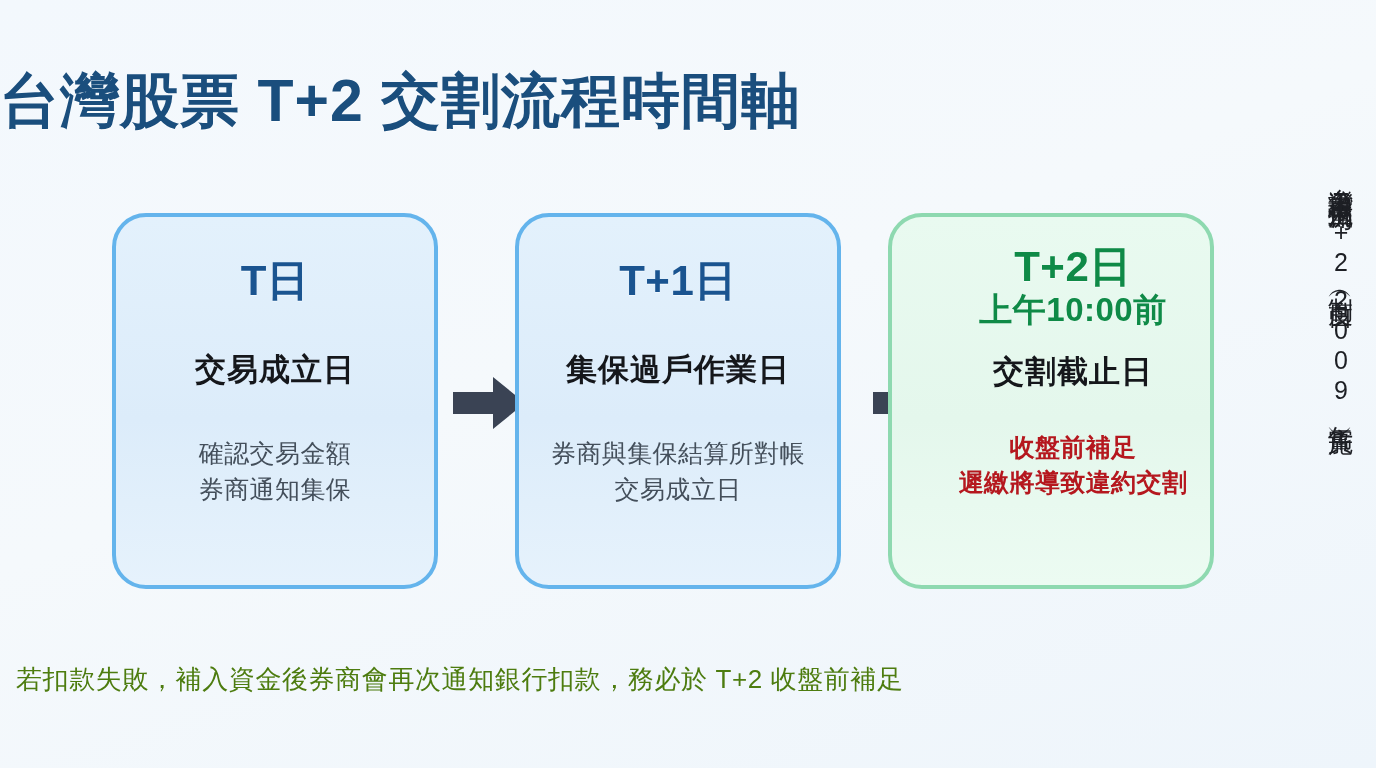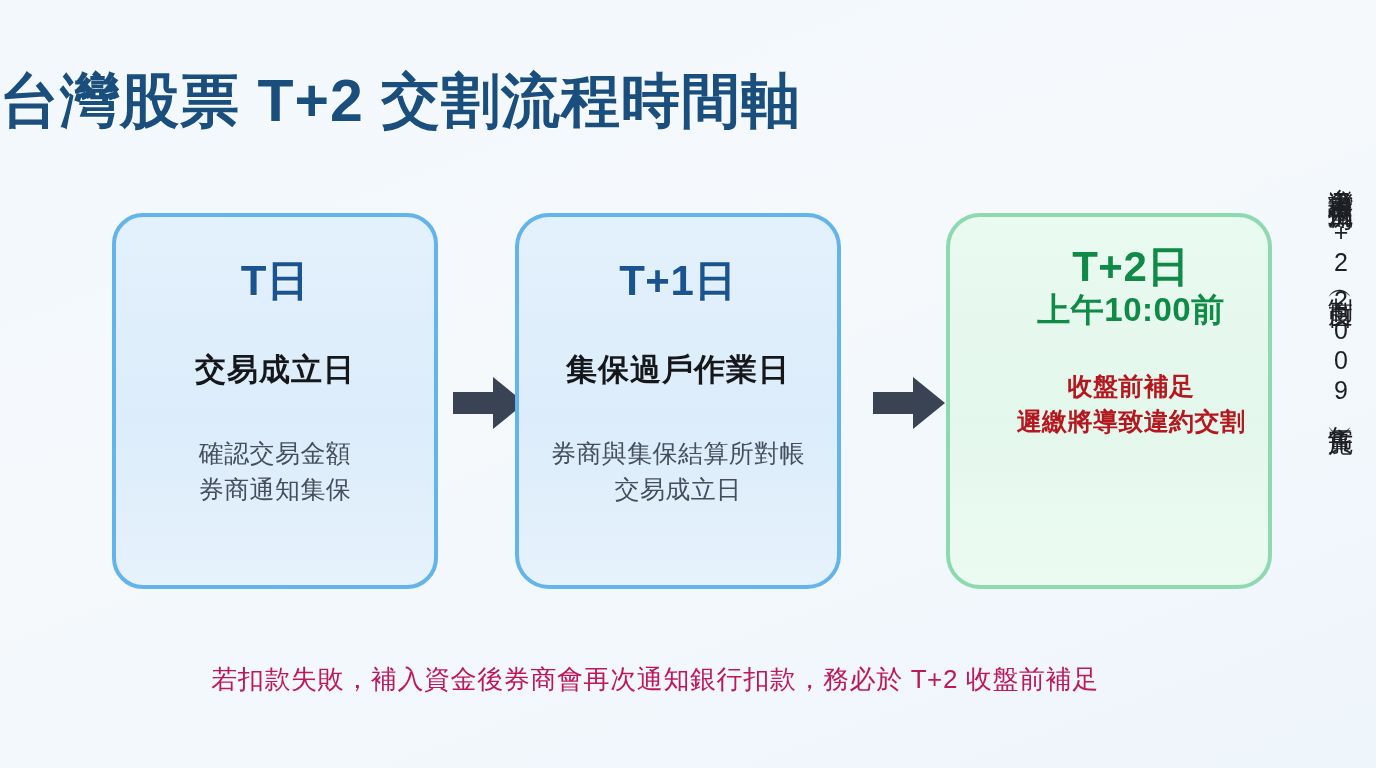--- a/index.html
+++ b/index.html
@@ -46,24 +46,24 @@
     height: 376px;
     box-sizing: border-box;
     border-radius: 34px;
     border: 4px solid #64b4ec;
     background: linear-gradient(180deg, #e3f1fc 0%, #dcecfa 55%, #e6f2fc 100%);
     display: flex;
     flex-direction: column;
     align-items: center;
     padding-top: 42px;
   }
-  .card.card-1 { left: 0px; border-radius: 31px; }
+  .card.card-1 { left: 0px; }
   .card.card-2 { left: 403px; }
   .card.card-3 {
-    left: 834px;
+    left: 776px;
     border-color: #8ed9b0;
     background: linear-gradient(180deg, #e9faf0 0%, #e4f7ec 55%, #ecfbf2 100%);
     padding-top: 28px;
     padding-left: 44px;
   }
 
   .day-label {
     font-size: 42px;
     font-weight: 700;
     color: #1a5490;
@@ -135,26 +135,26 @@
     font-size: 25px;
     line-height: 1.08;
     color: #1d1f24;
     letter-spacing: 2px;
     white-space: nowrap;
   }
 
   
   .footer-note {
     position: absolute;
-    left: 5px;
+    left: 16px;
     top: 662px;
     width: 1300px;
-    text-align: center;
+    text-align: left;
     font-size: 26px;
-    color: #be185d;
+    color: #4d7c0f;
     letter-spacing: 0.6px;
     white-space: nowrap;
   }
 </style>
 </head>
 <body>
 
 <div class="page-title">台灣股票 T+2 交割流程時間軸</div>
 
 <div class="timeline">
@@ -185,20 +185,21 @@
 
   <div class="arrow arrow-2">
     <svg viewBox="0 0 72 56" xmlns="http://www.w3.org/2000/svg" aria-hidden="true">
       <path d="M0 17 L40 17 L40 2 L72 28 L40 54 L40 39 L0 39 Z" fill="#3a4354"></path>
     </svg>
   </div>
 
   <div class="card card-3">
     <div class="day-label">T+2日</div>
     <div class="day-sub">上午10:00前</div>
+    <div class="card-heading">交割截止日</div>
     <div class="card-warn">
       <div>收盤前補足</div>
       <div>遲繳將導致違約交割</div>
     </div>
   </div>
 
 </div>
 
 <div class="side-note">台灣證券市場主流仍為T+2制度（自2009年實施）</div>
 

